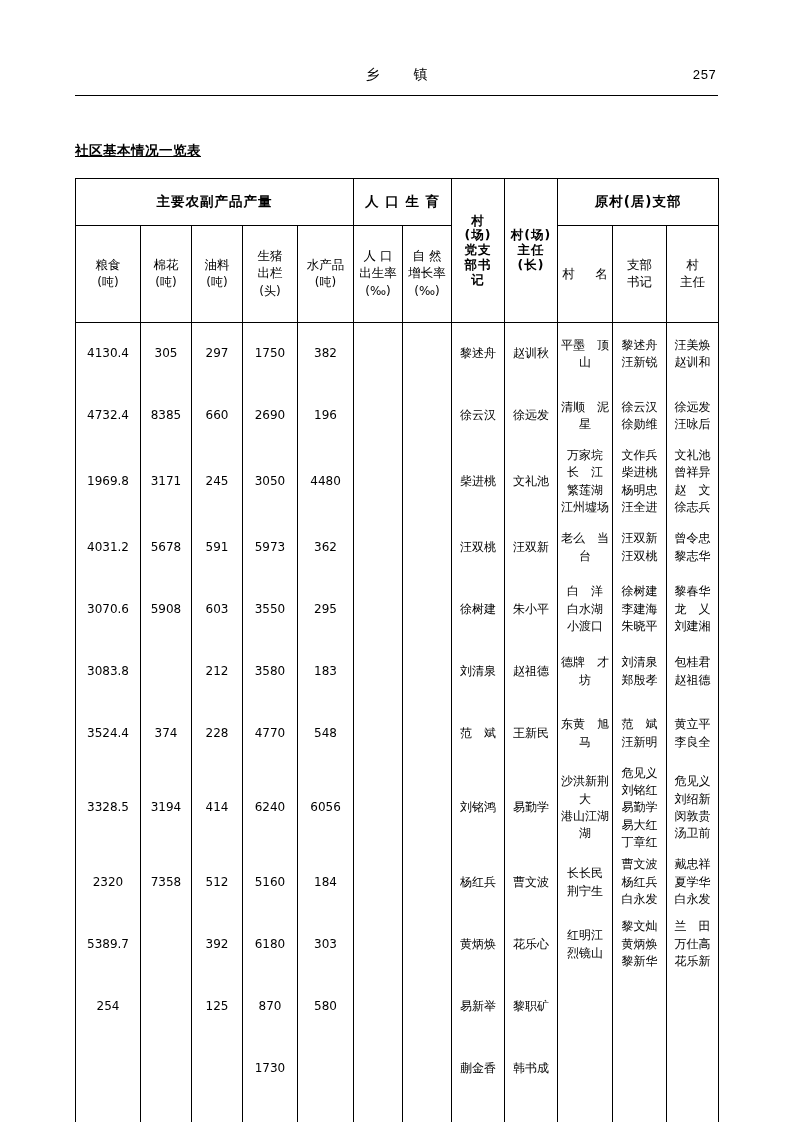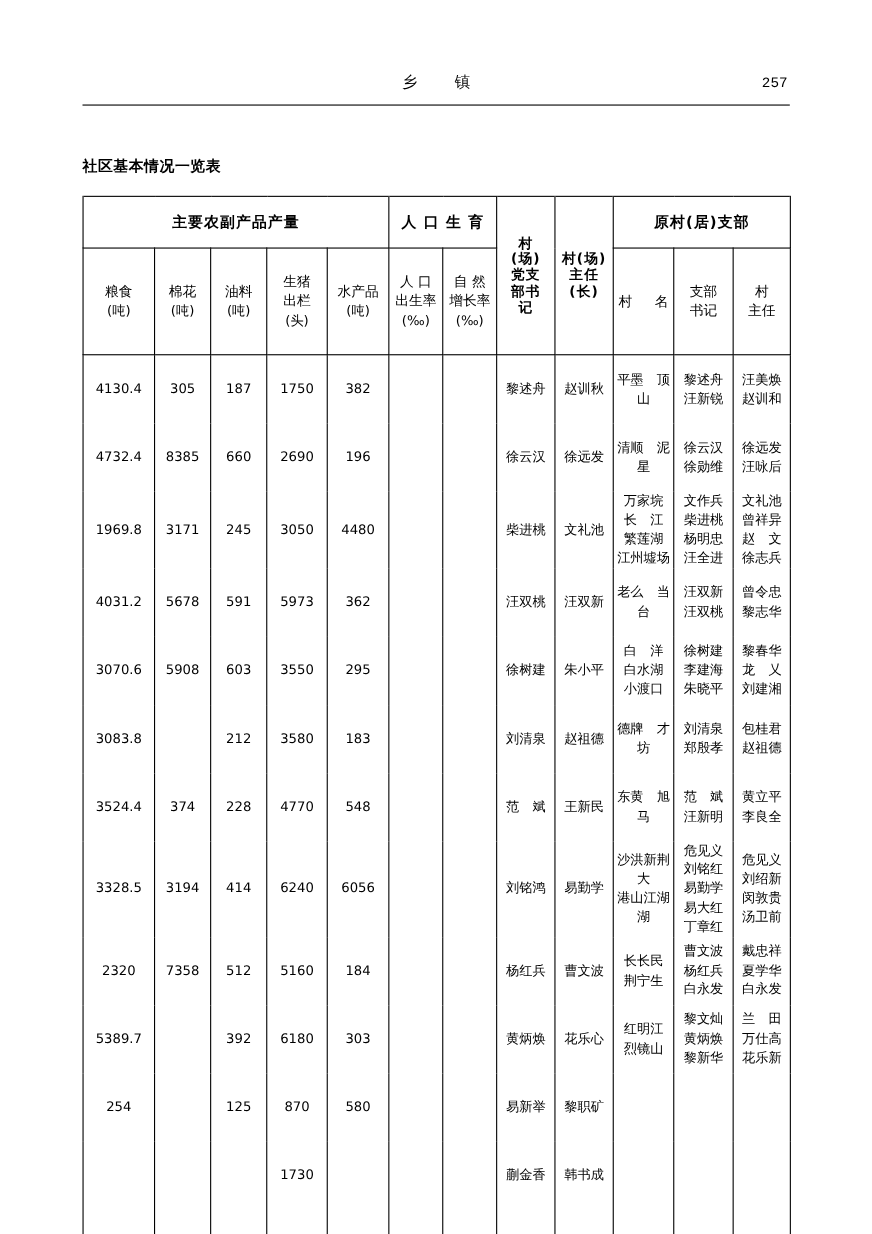--- a/index.html
+++ b/index.html
@@ -49,20 +49,21 @@
     font-family: Liberation Mono, monospace;
   }
   
   .caption {
     position: absolute;
     left: 75px;
     top: 142px;
     font-size: 13.5px;
     font-weight: bold;
     letter-spacing: 0.5px;
+    text-decoration: underline;
   }
   
   .table-wrap {
     position: absolute;
     left: 75px;
     top: 178px;
     width: 643px;
   }
   table.main {
     border-collapse: collapse;
@@ -210,21 +211,21 @@
           <td>
             <span class="vcell">村</span>
               <span class="vcell">主任</span>
           </td>
         </tr>
       </tbody>
       <tbody id="rows-body">
           <tr class="data-row">
             <td>4130.4</td>
             <td>305</td>
-            <td>187</td>
+            <td>297</td>
             <td>1750</td>
             <td>382</td>
             <td></td>
             <td></td>
             <td>黎述舟</td>
             <td>赵训秋</td>
             <td>平墨　顶山</td>
             <td><span class="multi">黎述舟<br>汪新锐</span></td>
             <td><span class="multi">汪美焕<br>赵训和</span></td>
           </tr>

